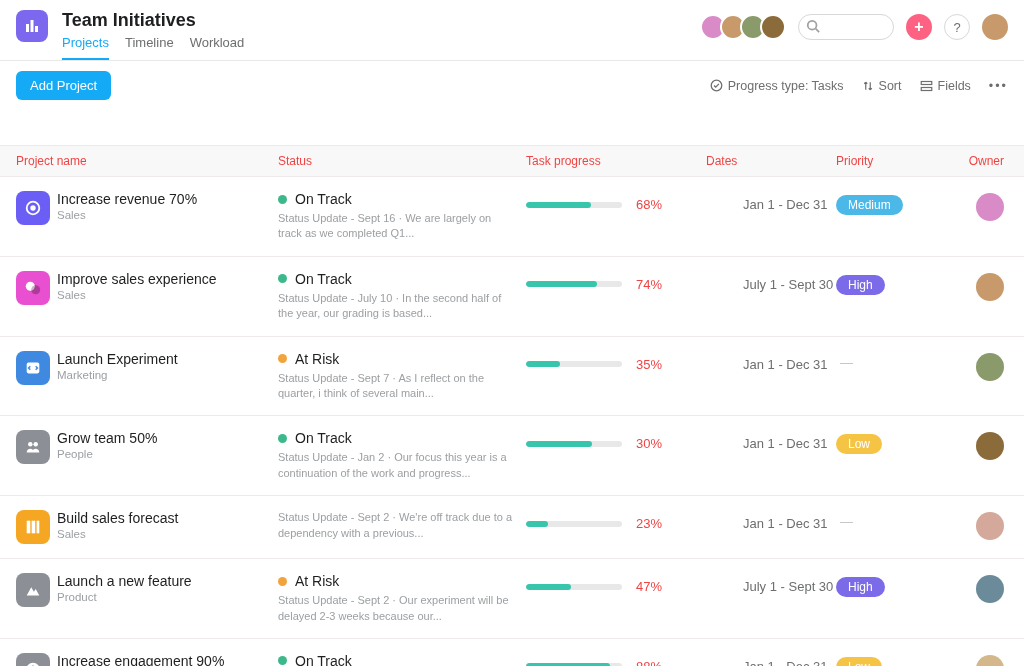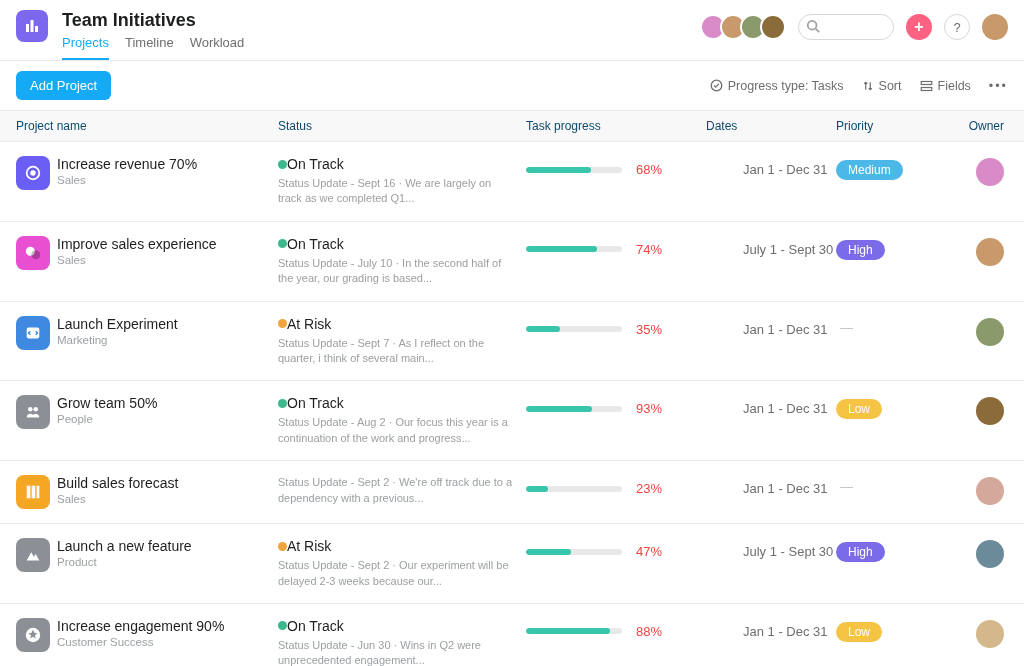--- a/index.html
+++ b/index.html
@@ -23,32 +23,32 @@
 .plus-btn { background: #fd6283; color: #fff; font-size: 16px; font-weight: 600; }
 .help-btn { border: 1px solid #d8d8da; color: #6d6e6f; font-size: 13px; }
 .me-avatar { width: 26px; height: 26px; border-radius: 50%; }
 
 .toolbar { display: flex; align-items: center; padding: 10px 16px; }
 .add-btn { background: #14aaf5; color: #fff; border: none; border-radius: 6px; padding: 7px 14px; font-size: 13px; font-weight: 500; cursor: pointer; }
 .toolbar-right { margin-left: auto; display: flex; align-items: center; gap: 18px; color: #6d6e6f; font-size: 12.5px; }
 .tool-opt { display: flex; align-items: center; gap: 5px; cursor: pointer; }
 .dots { letter-spacing: 2px; cursor: pointer; }
 
-.cols { display: grid; grid-template-columns: 262px 248px 180px 130px 104px 64px; align-items: center; background: #f9f8f8; border-top: 1px solid #edeae9; border-bottom: 1px solid #edeae9; padding: 8px 16px; color: #0c4a6e; font-size: 12px; }
+.cols { display: grid; grid-template-columns: 262px 248px 180px 130px 104px 64px; align-items: center; background: #f9f8f8; border-top: 1px solid #edeae9; border-bottom: 1px solid #edeae9; padding: 8px 16px; color: #ef4444; font-size: 12px; margin-top: 35px; }
 .cols .owner { text-align: right; }
 
 .row { display: grid; grid-template-columns: 262px 248px 180px 130px 104px 64px; align-items: flex-start; padding: 14px 16px; border-bottom: 1px solid #edeae9; }
 
 .proj { display: flex; align-items: flex-start; gap: 7px; }
 .picon { width: 34px; height: 34px; border-radius: 8px; display: flex; align-items: center; justify-content: center; flex-shrink: 0; }
 .pname { font-size: 14px; font-weight: 500; margin-bottom: 2px; }
 .pteam { font-size: 11.5px; color: #9ca0a3; }
 
 .status { padding-right: 12px; }
-.status-line { display: flex; align-items: center; font-size: 14px; font-weight: 500; margin-bottom: 4px; }
+.status-line { display: flex; align-items: center; gap: 8px; font-size: 14px; font-weight: 500; margin-bottom: 4px; }
 .sdot { width: 9px; height: 9px; border-radius: 50%; display: inline-block; }
 .snote { font-size: 11px; color: #9ca0a3; line-height: 1.4; }
 
 .prog { display: flex; align-items: center; gap: 14px; padding-top: 6px; }
 .bar { width: 96px; height: 6px; background: #e8e8e9; border-radius: 3px; overflow: hidden; }
 .fill { height: 100%; background: #37c5ab; border-radius: 3px; }
 .pct { font-size: 13px; color: #ef4444; font-weight: 500; }
 
 .dates { font-size: 13px; color: #6d6e6f; padding-top: 6px; margin-left: 37px; }
 
@@ -239,27 +239,27 @@
         <div>
           <div class="pname">Grow team 50%</div>
           <div class="pteam">People</div>
         </div>
       </div>
       <div class="status">
         <div class="status-line">
           <span class="sdot" style="background:#3db88b"></span>
           <span>On Track</span>
         </div>
-        <div class="snote">Status Update - Aug 2 · Our focus this year is a continuation of the work and progress...</div>
+        <div class="snote">Status Update - Jan 2 · Our focus this year is a continuation of the work and progress...</div>
       </div>
       <div class="prog">
         <div class="bar">
           <div class="fill" style="width:69%"></div>
         </div>
-        <div class="pct">93%</div>
+        <div class="pct">30%</div>
       </div>
       <div class="dates">Jan 1 - Dec 31</div>
       <div class="prio"><span class="badge" style="background:#f5c445">Low</span></div>
       <div class="owner-cell"><span class="oavatar" style="background:#8b6b3a"></span></div>
     </div>
     <div class="row">
       <div class="proj">
         <div class="picon" style="background:#f5a623">
           <svg width="18" height="18" viewBox="0 0 20 20" fill="#fff">
             <rect x="3" y="3" width="4" height="14"></rect>

